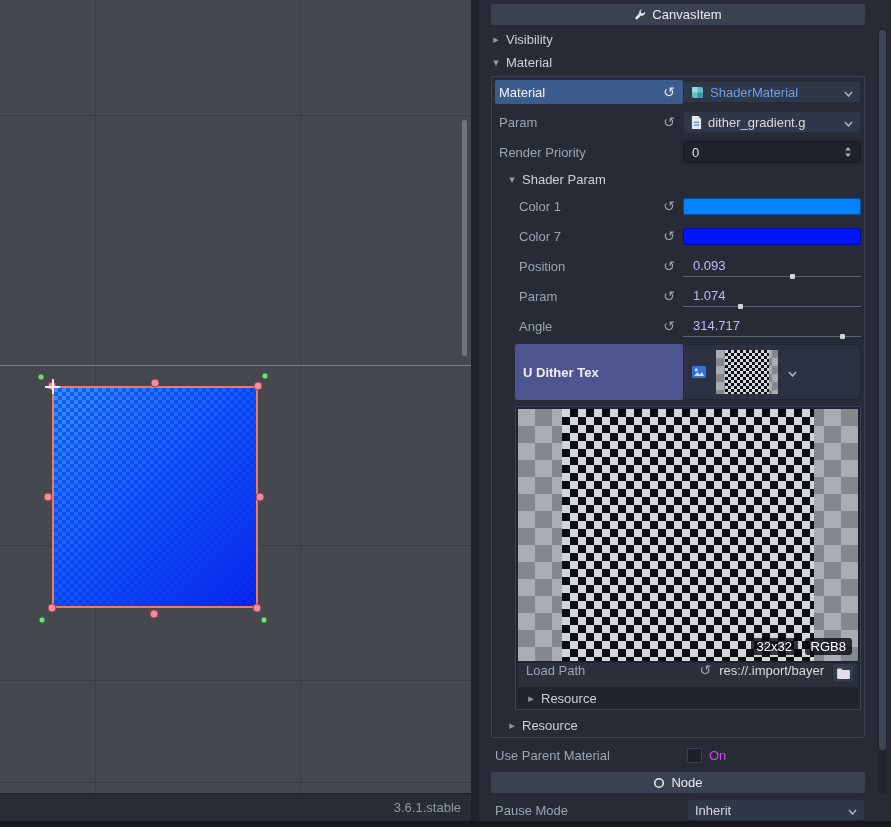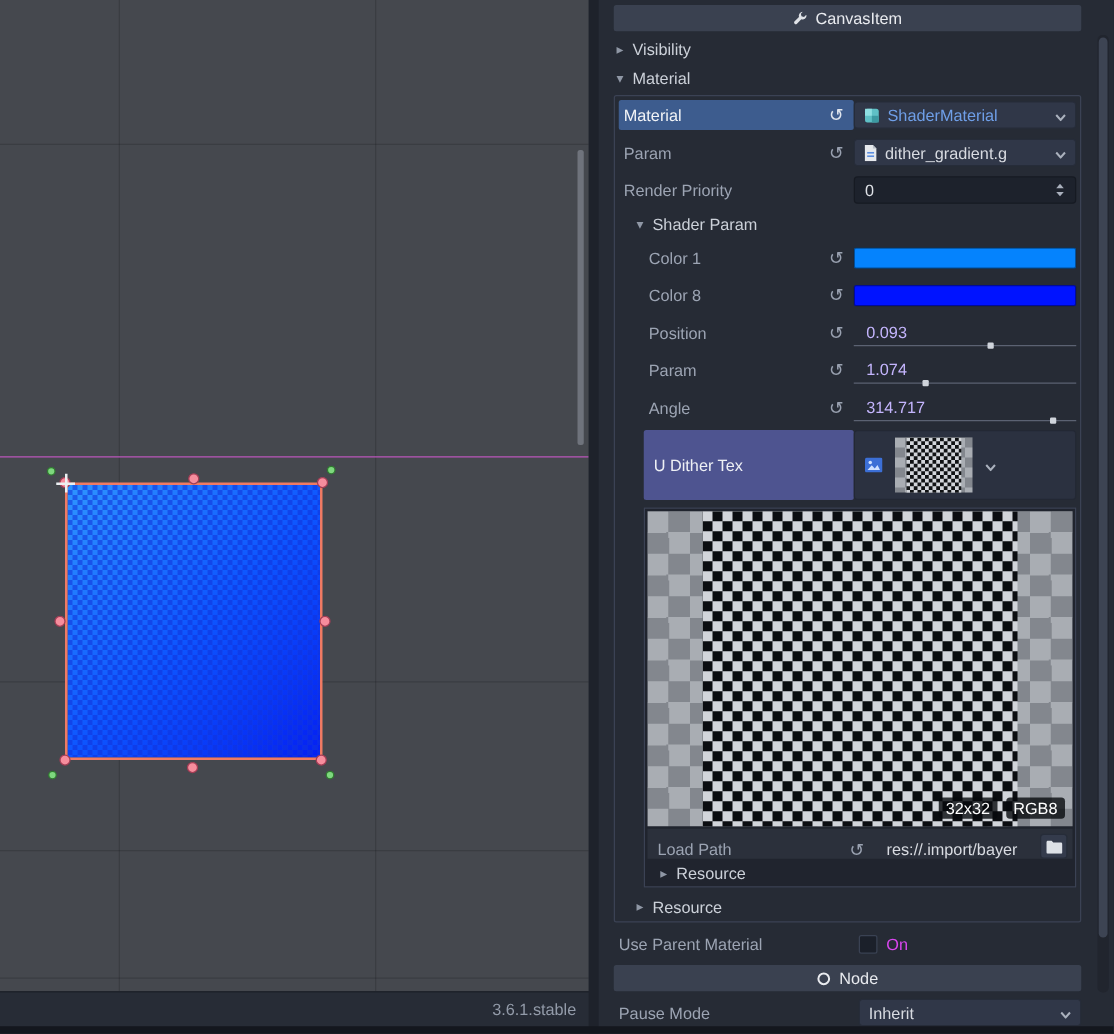--- a/index.html
+++ b/index.html
@@ -40,21 +40,21 @@
 
   .prow { flex:none; display:flex; align-items:center; height:24px; }
   .pl { flex:1; display:flex; align-items:center; height:100%; color:#9ca4b3; padding-left:4px; min-width:0; }
   .pl.ind { padding-left:24px; }
   .pl .revert { margin-left:auto; margin-right:8px; }
   .revert { color:#99a1b0; font-size:14px; line-height:1; cursor:pointer; }
   .pe { width:178px; flex:none; display:flex; align-items:center; height:100%; min-width:0; }
 
   .pl.sel-blue { background:#3d5c8e; border-radius:2px; color:#f2f4f7; }
   .pl.sel-blue .revert { color:#dfe5ee; }
-  .pl.sel-purple { background:#4e5490; border-radius:2px; color:#eef0f5; margin-left:20px; padding-left:8px; }
+  .pl.sel-purple { background:#4e5490; border-radius:2px; color:#eef0f5; margin-left:20px; padding-left:8px;font-weight:bold; }
 
   .dropdown { flex:1; height:22px; background:#303748; border:1px solid #262c39; border-radius:3px;
     display:flex; align-items:center; gap:6px; padding:0 7px; color:#d8dbe1; cursor:pointer; min-width:0; }
   .dropdown .caret { margin-left:auto; flex:none; }
   .lineedit { flex:1; height:22px; background:#1d222c; border:1px solid #161a22; border-radius:3px;
     display:flex; align-items:center; padding:0 8px; color:#dfe2e7; }
   .lineedit .spin { margin-left:auto; }
   .spinslider { flex:1; position:relative; height:22px; display:flex; align-items:center; padding:0 10px;
     color:#c4b5fd; border-bottom:1px solid #5b6272; cursor:ew-resize; }
   .grab { position:absolute; bottom:-3px; width:5px; height:5px; background:#cfd4db; border-radius:1px; }
@@ -65,21 +65,21 @@
   .thumb { width:62px; height:44px; background:repeating-conic-gradient(#83878e 0% 25%, #a9adb3 0% 50%); background-size:16px 16px; position:relative; flex:none; }
   .thumb-core { position:absolute; top:0; bottom:0; left:50%; width:44px; transform:translateX(-50%);
     background:repeating-conic-gradient(#101214 0% 25%, #d2d5da 0% 50%); background-size:6px 6px; }
 
   .subpanel { margin-left:20px; border:1px solid #3b4254; background:#20242e; padding:2px; display:flex; flex-direction:column; gap:2px; flex:none; }
   .preview { height:252px; position:relative; background:repeating-conic-gradient(#83878e 0% 25%, #a9adb3 0% 50%); background-size:34px 34px; }
   .bayer { position:absolute; top:0; bottom:0; left:50%; width:252px; transform:translateX(-50%);
     background:repeating-conic-gradient(#0b0d11 0% 25%, #d2d5da 0% 50%); background-size:16px 16px; }
   .badge { position:absolute; bottom:6px; background:rgba(8,10,14,0.8); color:#fff; padding:1px 6px; border-radius:3px; }
   .badge.b1 { right:60px;margin-left:32px; } .badge.b2 { right:6px; }
-  .lp-row { height:24px; background:#2b303b; display:flex; align-items:flex-end; padding:0 4px; gap:18px; }
+  .lp-row { height:24px; background:#2b303b; display:flex; align-items:flex-start; padding:0 4px; gap:8px; }
   .lp-label { color:#9ca4b3; flex:1; padding-left:4px; }
   .lp-value { color:#d8dbe1; max-width:150px; overflow:hidden; white-space:nowrap; }
   .iconbtn { width:22px; height:20px; background:#343b4c; border:1px solid #262c39; border-radius:3px; display:flex; align-items:center; justify-content:center; cursor:pointer; flex:none; }
 
   .checkbox { width:15px; height:15px; background:#1b202a; border:1px solid #3a4253; border-radius:2px; margin-right:7px; cursor:pointer; flex:none; }
   .chk-text { color:#d946ef; }
 
   .insp-scroll { position:absolute; right:4px; top:28px; width:9px; height:766px; background:#21252e; border-radius:4px; }
   .insp-scroll .sb-handle { position:absolute; left:1px; right:1px; top:2px; height:94%; background:#3d4453; border-radius:4px; }
 
@@ -227,21 +227,21 @@
           <span>Color 1</span>
           <span class="revert">↺</span>
         </div>
         <div class="pe">
           <div class="colorbtn" style="background-color: rgb(5, 131, 253);"></div>
         </div>
       </div>
 
       <div class="prow">
         <div class="pl ind">
-          <span>Color 8</span>
+          <span>Color 7</span>
           <span class="revert">↺</span>
         </div>
         <div class="pe">
           <div class="colorbtn" style="background-color: rgb(0, 19, 255);"></div>
         </div>
       </div>
 
       <div class="prow">
         <div class="pl ind">
           <span>Position</span>

